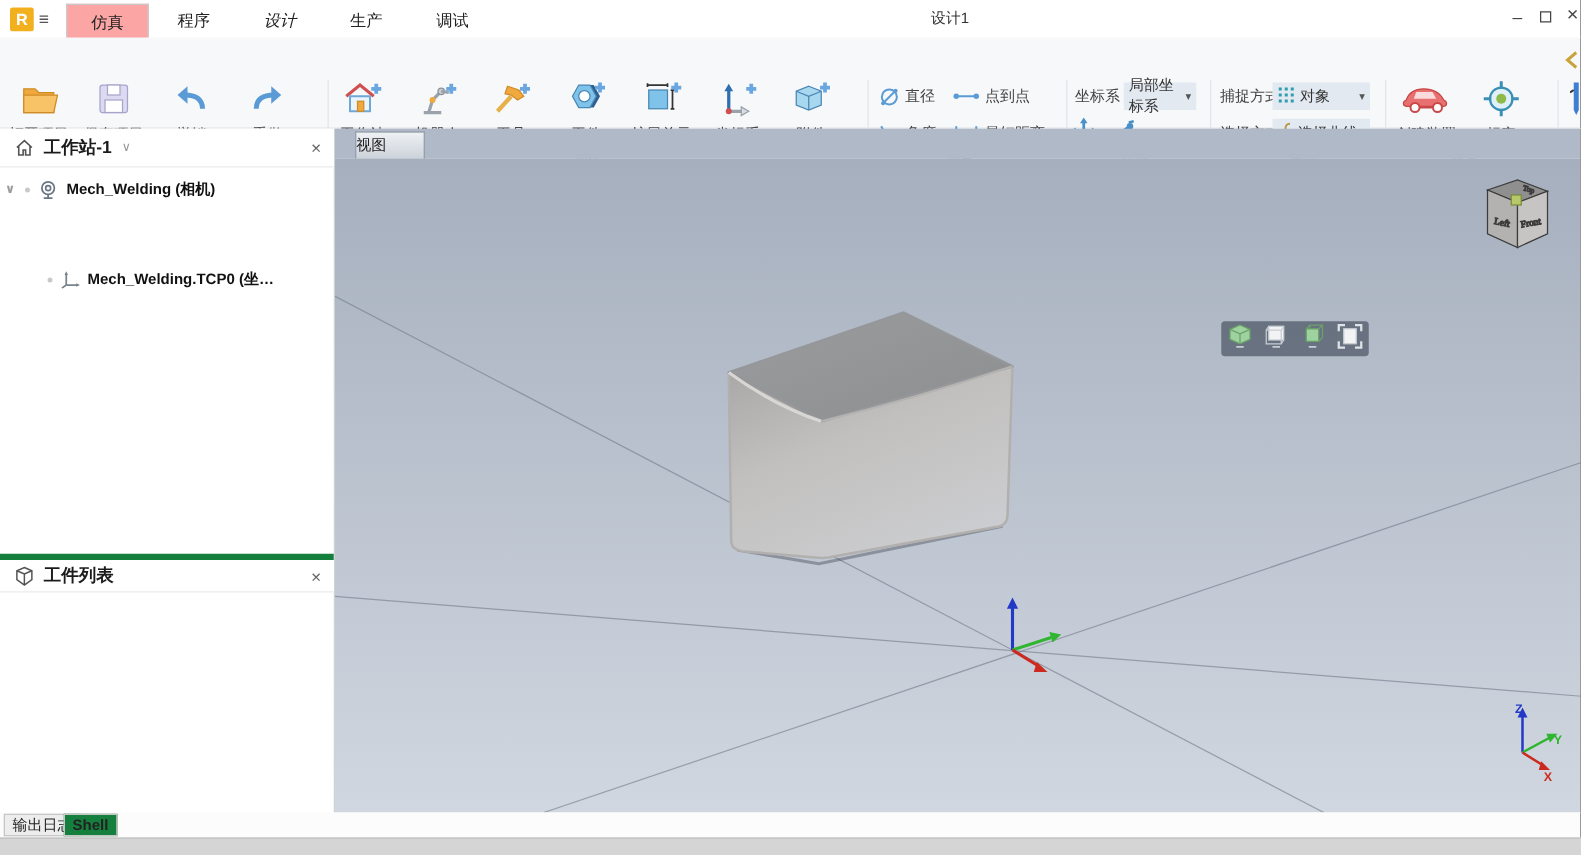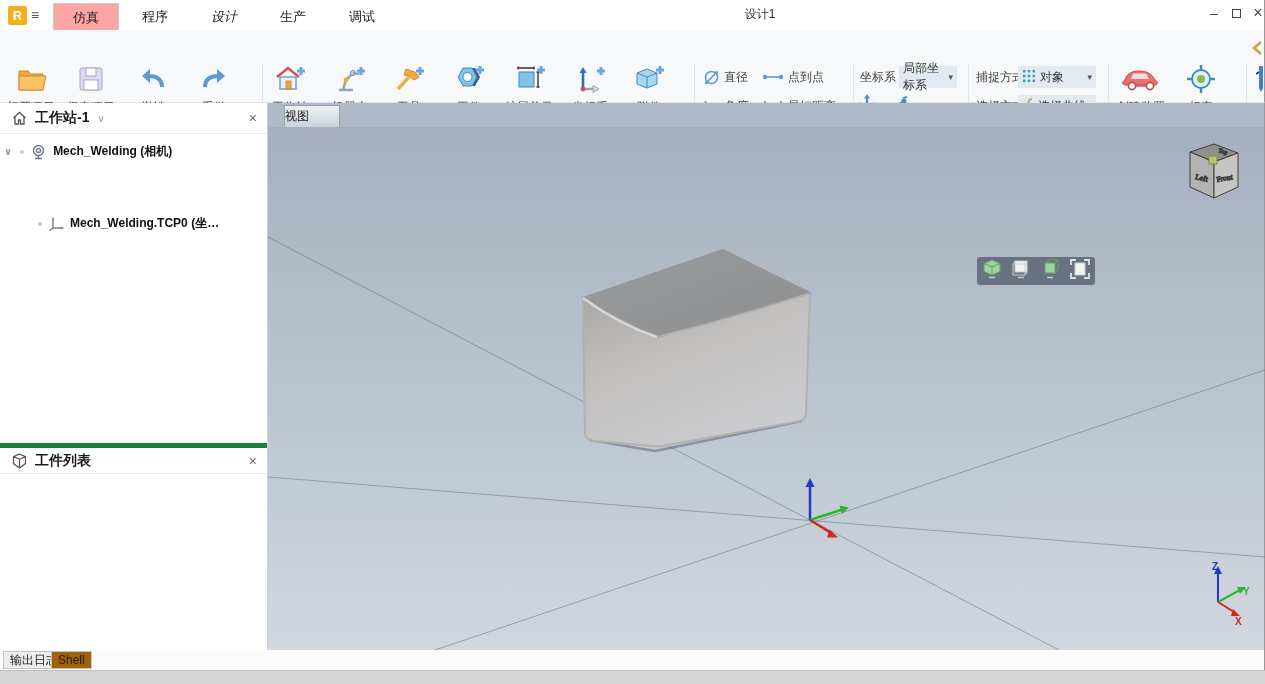--- a/index.html
+++ b/index.html
@@ -464,15 +464,15 @@
         </svg></span>
     <span><svg width="22" height="22" viewBox="0 0 22 22">
           <rect x="6" y="5" width="10" height="12" fill="#f2f3f5" stroke="#c8cdd4"></rect>
           <path d="M2 7V2h5M15 2h5v5M20 15v5h-5M7 20H2v-5" fill="none" stroke="#dfe3e8" stroke-width="1.8"></path>
         </svg></span>
   </div>
 </div>
 
 <div id="logtabs" class="abs">
   <div class="logtab" style="left:3px;">输出日志</div>
-  <div class="logtab" style="left:51px; background:#a16207;">Shell</div>
+  <div class="logtab" style="left:51px; background:#15803d;font-weight:bold;">Shell</div>
 </div>
 <div id="statusbar" class="abs"></div>
 
 </body></html>

